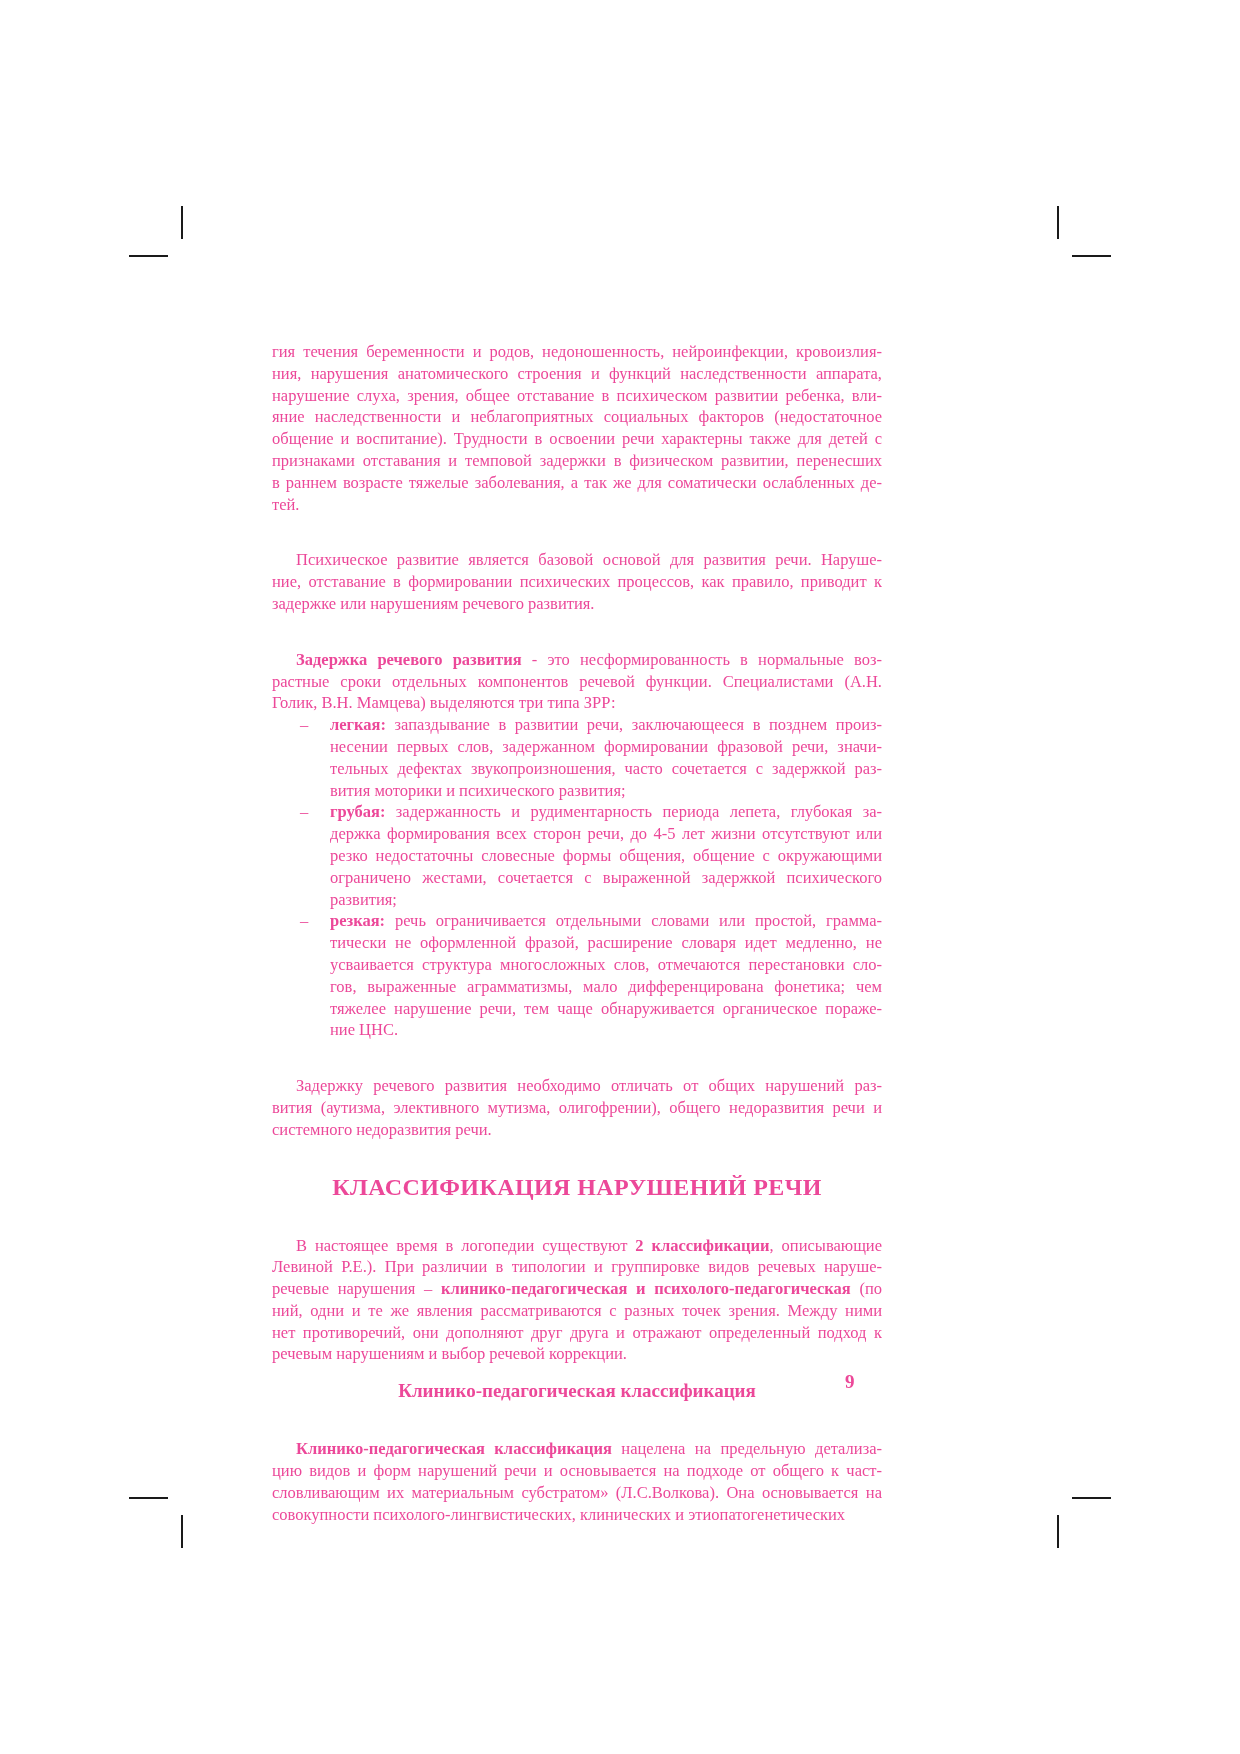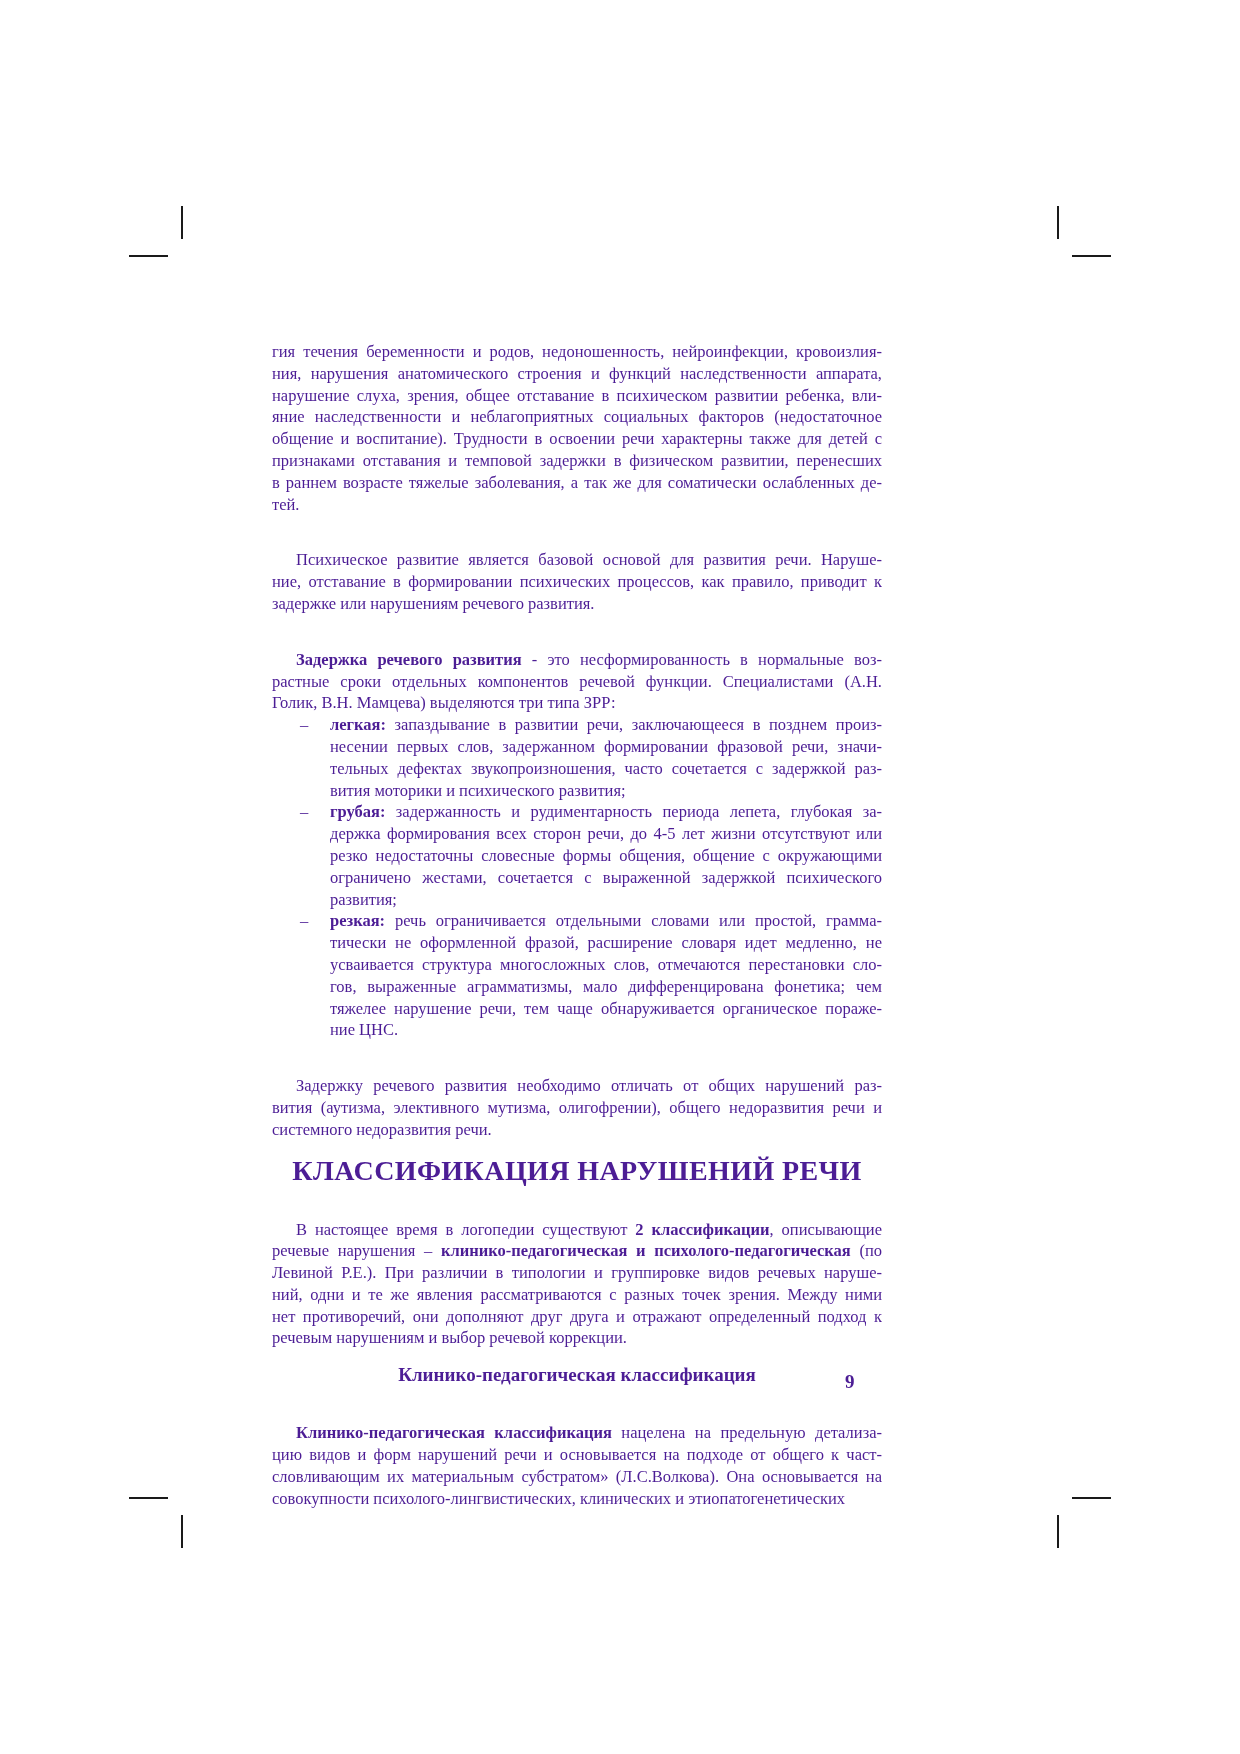--- a/index.html
+++ b/index.html
@@ -2,21 +2,21 @@
 <html><head>
 <meta charset="utf-8">
 <style>
   html, body { margin: 0; padding: 0; background: #ffffff; }
   .page {
     position: relative;
     width: 1240px;
     height: 1754px;
     background: #ffffff;
     font-family: "Liberation Serif", "DejaVu Serif", serif;
-    color: #4c1d95;
+    color: #ec4899;
     overflow: hidden;
   }
   .crop { position: absolute; background: #1a1a1a; }
   .crop.v { width: 2px; height: 33px; }
   .crop.h { width: 39px; height: 2px; }
 
   .page-body {
     position: absolute;
     left: 272px;
     top: 341px;
@@ -40,23 +40,23 @@
   .bullet .marker {
     position: absolute;
     left: 28px;
     top: 0;
     line-height: 21.8px;
   }
 
   .heading1 {
     text-align: center;
     font-weight: bold;
-    font-size: 28px;
+    font-size: 24px;
     line-height: 28px;
-    margin-top: 16px;
+    margin-top: 32px;
     margin-bottom: 7px;
     letter-spacing: 0.4px;
   }
   .heading2 {
     text-align: center;
     font-weight: bold;
     font-size: 19px;
     line-height: 26px;
     margin-top: 13px;
     margin-bottom: 3px;
@@ -130,22 +130,22 @@
         <div class="line last"><span>ние ЦНС.</span></div>
       </div>
       <div class="para">
         <div class="line indent"><span>Задержку речевого развития необходимо отличать от общих нарушений раз-</span></div>
         <div class="line"><span>вития (аутизма, элективного мутизма, олигофрении), общего недоразвития речи и</span></div>
         <div class="line last"><span>системного недоразвития речи.</span></div>
       </div>
       <div class="heading1">КЛАССИФИКАЦИЯ НАРУШЕНИЙ РЕЧИ</div>
       <div class="para">
         <div class="line indent"><span>В настоящее время в логопедии существуют </span><span class="b">2 классификации</span><span>, описывающие</span></div>
+        <div class="line"><span>Левиной Р.Е.). При различии в типологии и группировке видов речевых наруше-</span></div>
         <div class="line"><span>речевые нарушения – </span><span class="b">клинико-педагогическая и психолого-педагогическая</span><span> (по</span></div>
-        <div class="line"><span>Левиной Р.Е.). При различии в типологии и группировке видов речевых наруше-</span></div>
         <div class="line"><span>ний, одни и те же явления рассматриваются с разных точек зрения. Между ними</span></div>
         <div class="line"><span>нет противоречий, они дополняют друг друга и отражают определенный подход к</span></div>
         <div class="line last"><span>речевым нарушениям и выбор речевой коррекции.</span></div>
       </div>
       <div class="heading2">Клинико-педагогическая классификация</div>
       <div class="para">
         <div class="line indent"><span class="b">Клинико-педагогическая классификация</span><span> нацелена на предельную детализа-</span></div>
         <div class="line"><span>цию видов и форм нарушений речи и основывается на подходе от общего к част-</span></div>
         <div class="line"><span>словливающим их материальным субстратом» (Л.С.Волкова). Она основывается на</span></div>
         <div class="line last"><span>совокупности психолого-лингвистических, клинических и этиопатогенетических</span></div>

